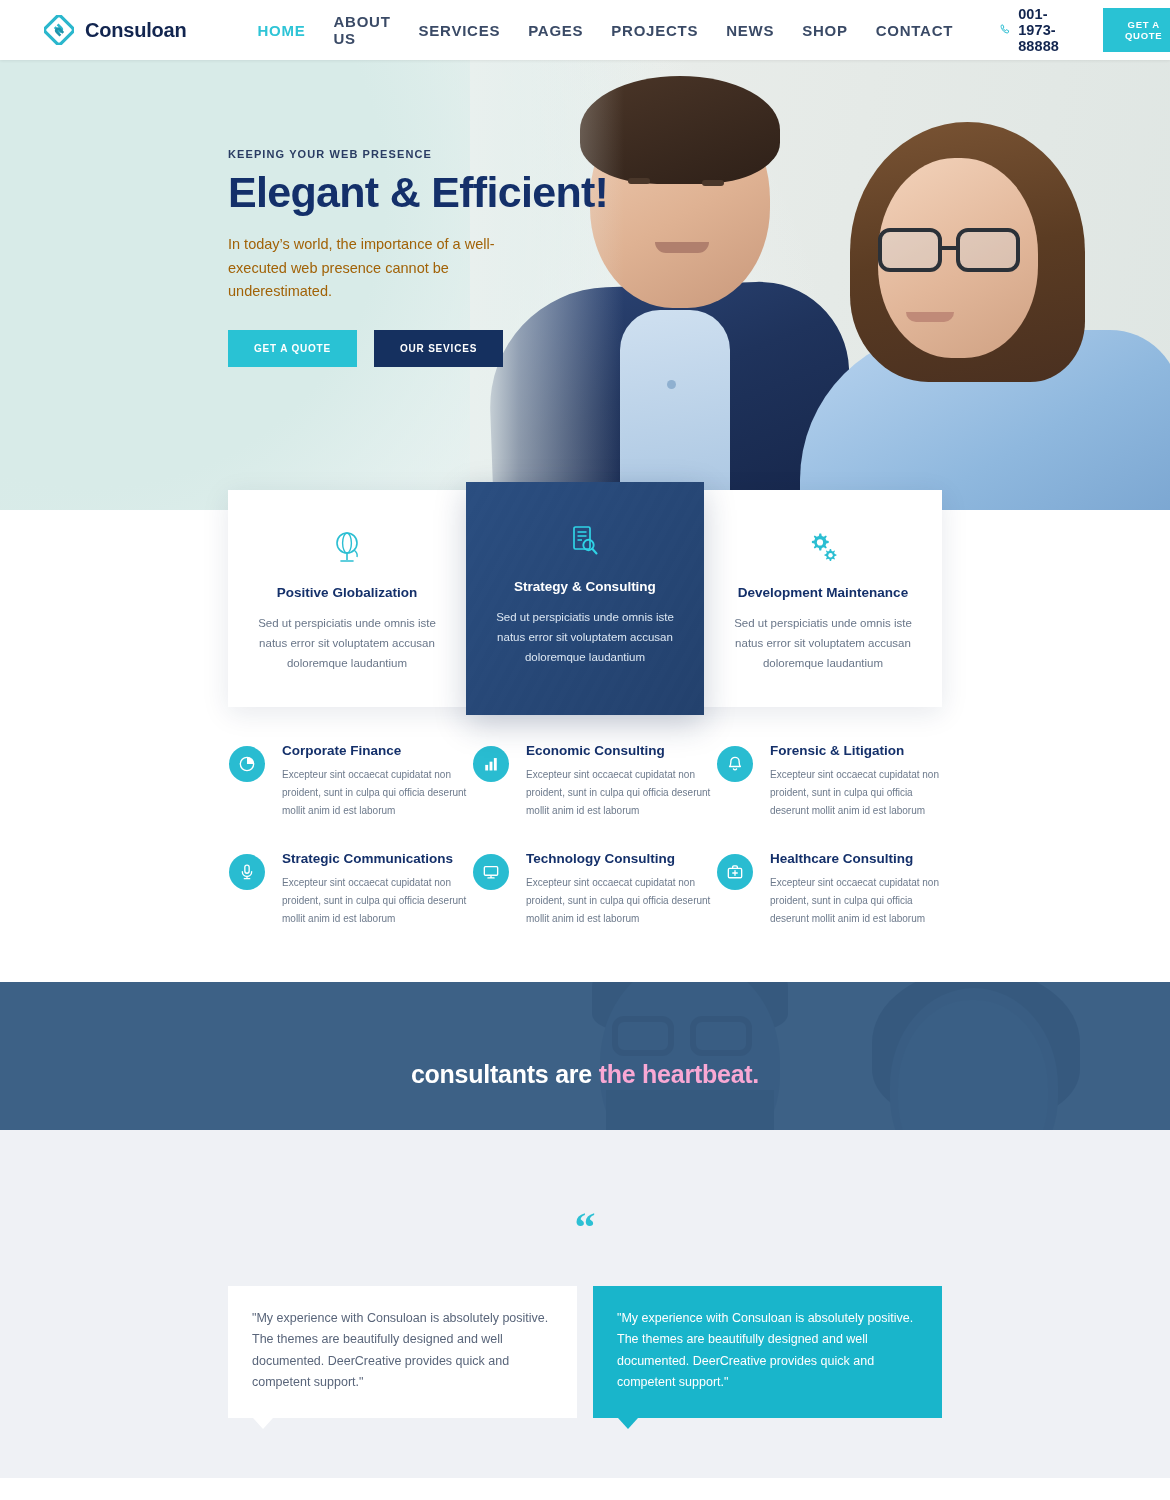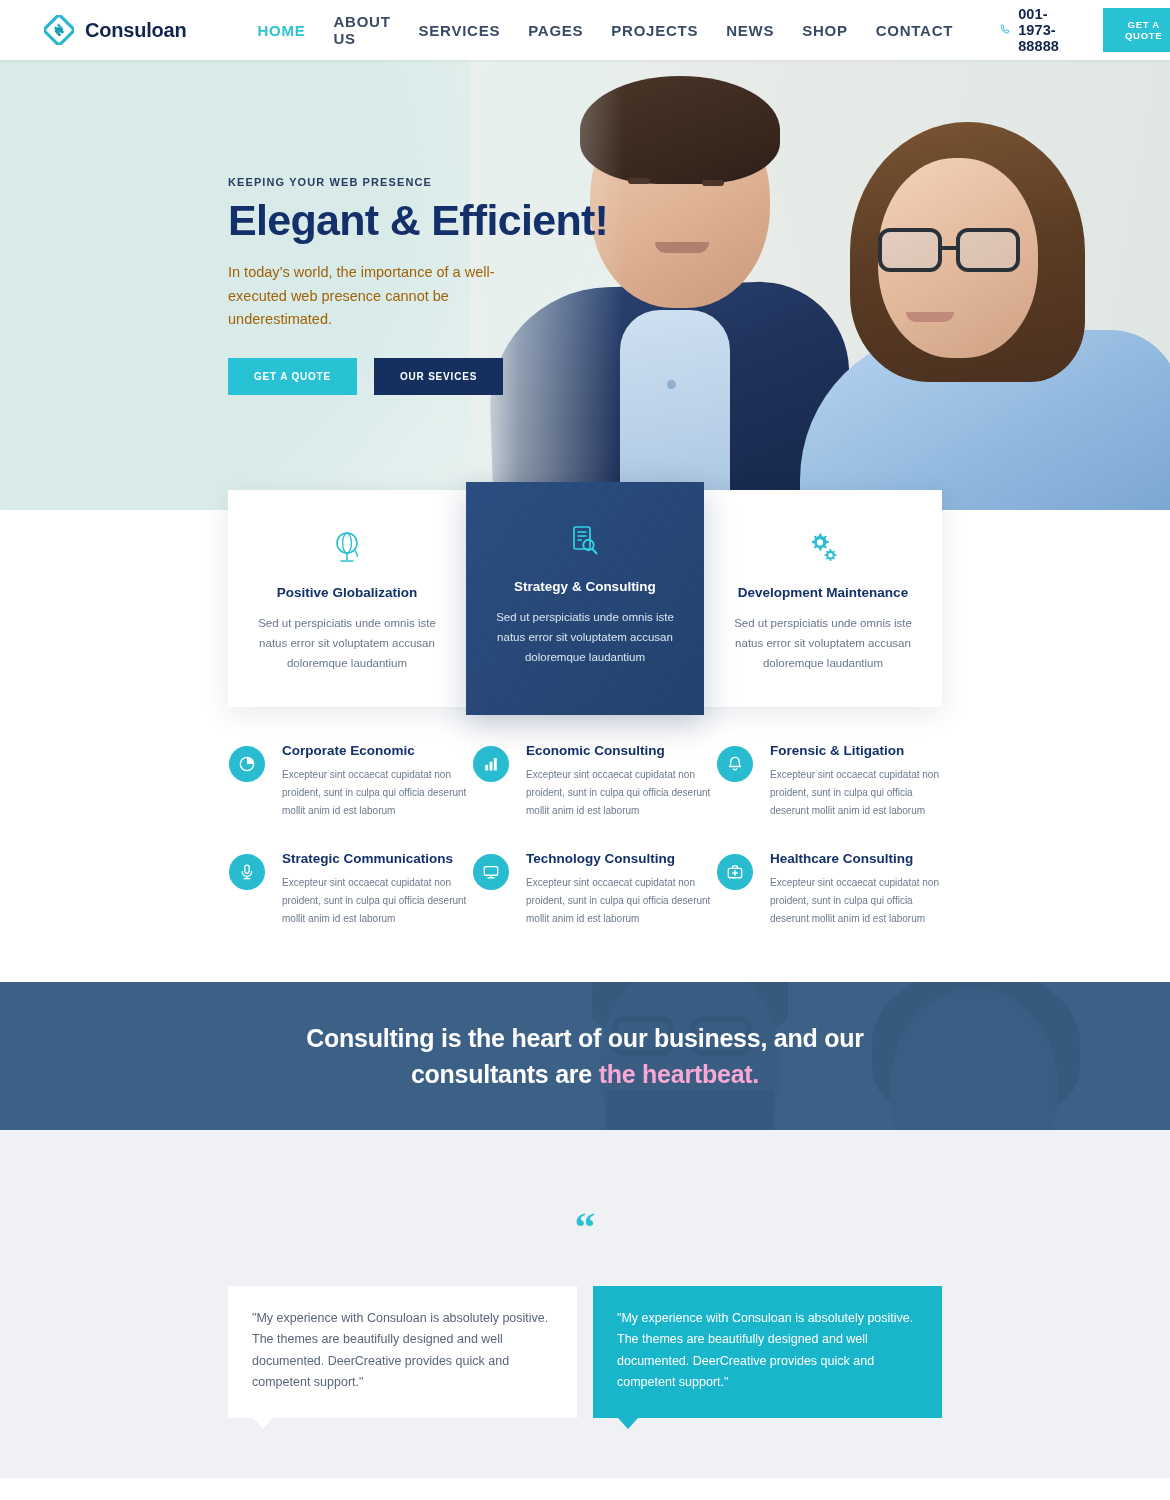--- a/index.html
+++ b/index.html
@@ -82,21 +82,21 @@
   .p-glass { position:absolute; top:168px; width:64px; height:44px;
     border:4px solid #2b3138; border-radius:12px; background:rgba(210,225,238,.3); }
   .p-glass.g1 { left:408px; }
   .p-glass.g2 { left:486px; }
   .p-glass-br { position:absolute; left:472px; top:186px; width:16px; height:4px; background:#2b3138; }
   .p-w-mouth { position:absolute; left:436px; top:252px; width:48px; height:10px;
     background:#c08a78; border-radius:0 0 24px 24px; }
   .hero-photo-haze { position:absolute; inset:0;
     background:linear-gradient(90deg, rgba(233,240,238,1) 0%, rgba(233,240,238,.55) 7%, rgba(233,240,238,0) 22%); }
 
-  .hero-inner { position:relative; z-index:5; width:1036px; padding-left:228px; padding-top:116px; }
+  .hero-inner { position:relative; z-index:5; width:1036px; padding-left:228px; padding-top:88px; }
   .hero-kicker { font-size:11px; font-weight:bold; letter-spacing:1.1px;
     color:#2a3c63; text-transform:uppercase; }
   .hero-title { font-size:43px; font-weight:bold; color:#14306a; margin-top:9px;
     letter-spacing:-.7px; line-height:1.08; }
   .hero-sub { margin-top:18px; font-size:14.5px; line-height:1.62; color:#a16207; max-width:300px; }
   .hero-btns { margin-top:26px; display:flex; gap:17px; }
   .btn {
     border:0; font-family:inherit; cursor:pointer; color:#fff;
     font-size:10px; font-weight:bold; letter-spacing:.8px; padding:13px 26px;
   }
@@ -318,21 +318,21 @@
     <div class="ind-grid">
 
       <div class="ind">
         <span class="ind-badge">
           <svg width="18" height="18" viewBox="0 0 20 20">
             <circle cx="10" cy="10" r="7.4" fill="none" stroke="#fff" stroke-width="1.5"></circle>
             <path d="M10 10 V2.6 A7.4 7.4 0 0 1 17.4 10 Z" fill="#fff"></path>
           </svg>
         </span>
         <div>
-          <div class="ind-title">Corporate Economic</div>
+          <div class="ind-title">Corporate Finance</div>
           <div class="ind-text">Excepteur sint occaecat cupidatat non proident, sunt in culpa qui officia deserunt mollit anim id est laborum</div>
         </div>
       </div>
 
       <div class="ind">
         <span class="ind-badge">
           <svg width="18" height="18" viewBox="0 0 20 20">
             <rect x="3.6" y="11" width="3.2" height="6.2" fill="#fff"></rect>
             <rect x="8.4" y="7.4" width="3.2" height="9.8" fill="#fff"></rect>
             <rect x="13.2" y="3.4" width="3.2" height="13.8" fill="#fff"></rect>
@@ -410,21 +410,21 @@
       <div class="bf-l-hair"></div>
         <div class="bf-l-head"></div>
       <div class="bf-l-beard"></div>
       <div class="bf-l-glass1"></div>
         <div class="bf-l-glass2"></div>
       <div class="bf-r-hair"></div>
         <div class="bf-r-head"></div>
         <div class="bf-r-face"></div>
     </div>
     <div class="banner-text">
-      <span>Consulting is the heart of our business, and our</span><br>
+      <br>
       <span>consultants are </span><span class="banner-hl">the heartbeat.</span>
     </div>
   </section>
 
   <section class="testi">
     <div class="quote-mark">“</div>
 
     <div class="testi-row">
 
       <div class="testi-col">

